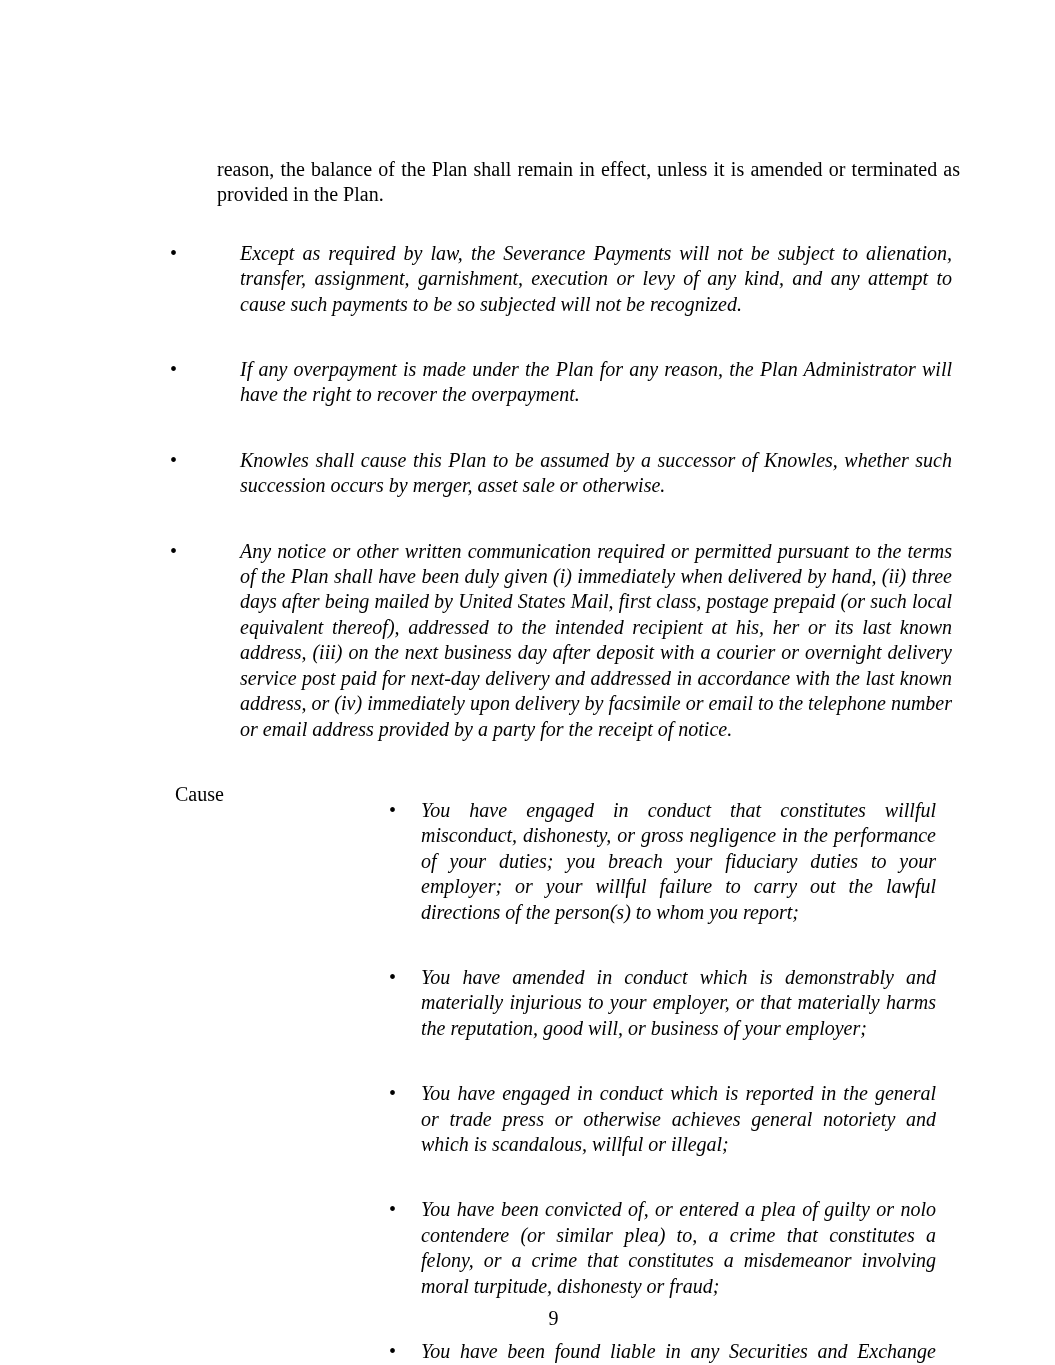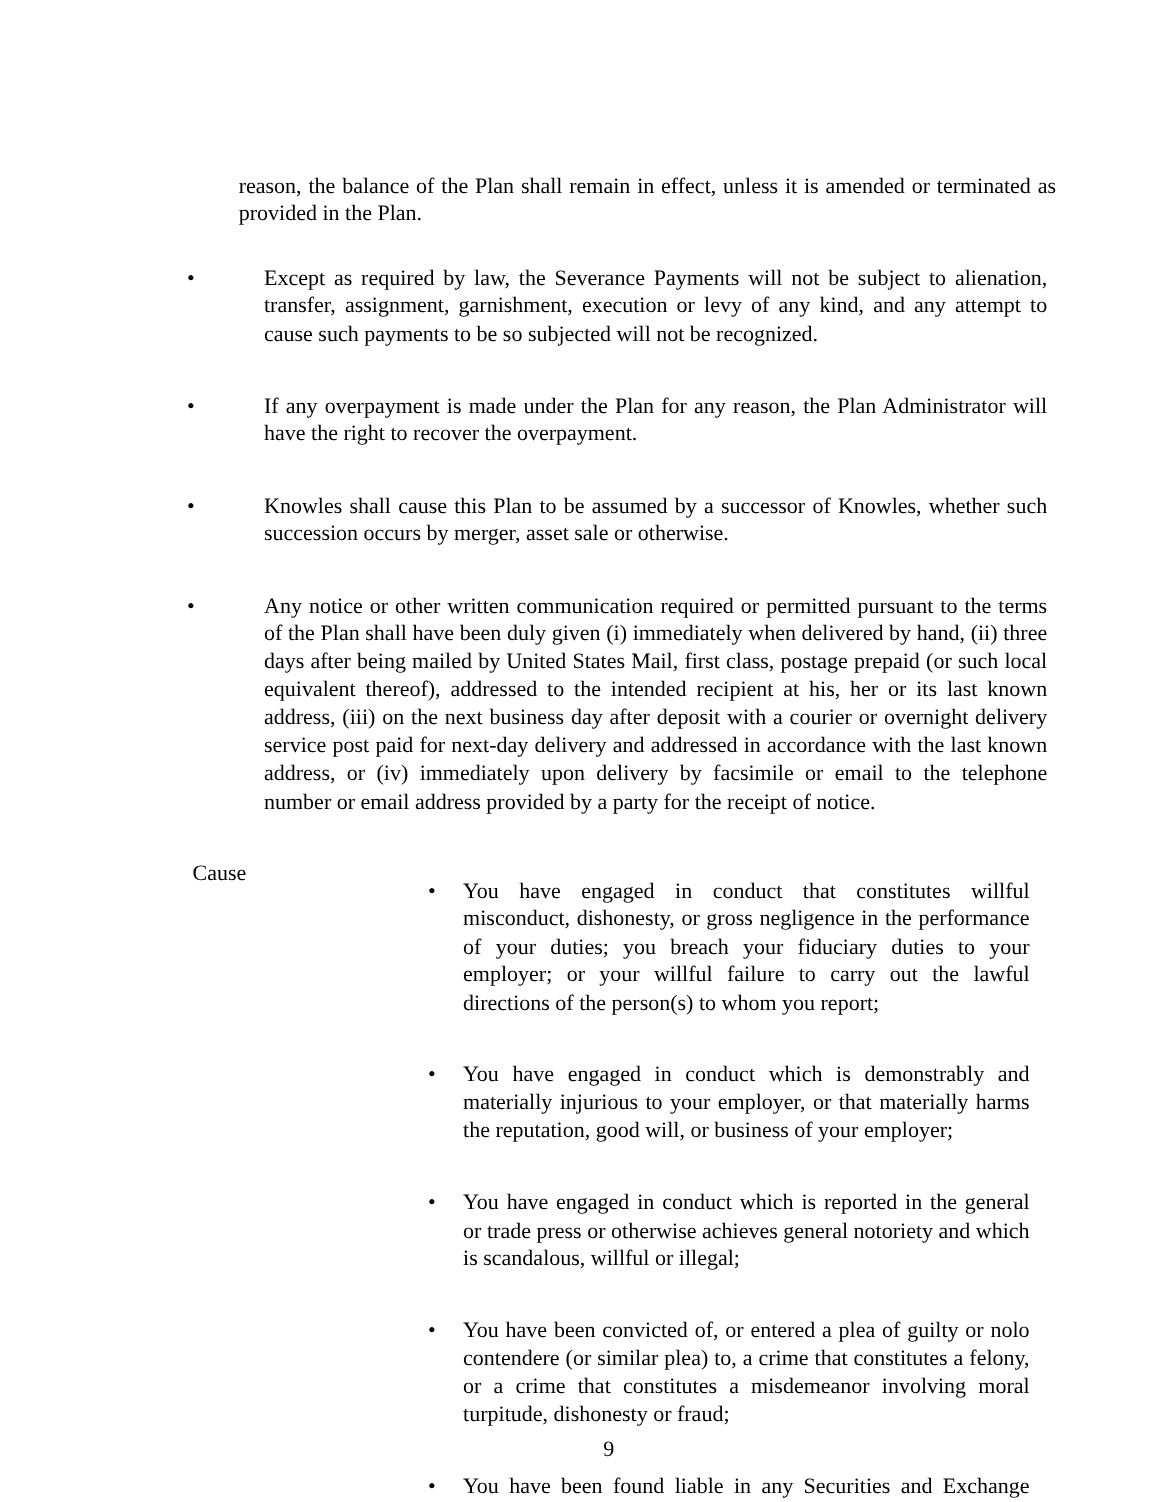--- a/index.html
+++ b/index.html
@@ -23,21 +23,21 @@
     font-size: 20px;
     line-height: 25.4px;
   }
   .cont-para {
     margin-left: 60px;
     margin-bottom: 19px;
     text-align: justify;
   }
   .bullet-item { display: flex; margin-bottom: 18px; }
   .bullet-item .marker { flex: 0 0 60px; }
-  .bullet-item .btext { flex: 1; text-align: justify; }
+  .bullet-item .btext { flex: 1; text-align: justify; font-style: italic; }
   .article-heading {
     margin-top: -3px;
     margin-bottom: 17px;
     font-weight: bold;
   }
   .art-num { display: inline-block; width: 115px; }
   .art-title {
     text-decoration: underline;
     text-decoration-thickness: 2px;
     text-underline-offset: 3px;
@@ -91,21 +91,21 @@
       <div class="def-term">Cause</div>
       <div class="def-items">
 
         <div class="bullet-item">
           <span class="marker">•</span>
           <p class="btext">You have engaged in conduct that constitutes willful misconduct, dishonesty, or gross negligence in the performance of your duties; you breach your fiduciary duties to your employer; or your willful failure to carry out the lawful directions of the person(s) to whom you report;</p>
         </div>
 
         <div class="bullet-item">
           <span class="marker">•</span>
-          <p class="btext">You have engaged in conduct which is demonstrably and materially injurious to your employer, or that materially harms the reputation, good will, or business of your employer;</p>
+          <p class="btext">You have amended in conduct which is demonstrably and materially injurious to your employer, or that materially harms the reputation, good will, or business of your employer;</p>
         </div>
 
         <div class="bullet-item">
           <span class="marker">•</span>
           <p class="btext">You have engaged in conduct which is reported in the general or trade press or otherwise achieves general notoriety and which is scandalous, willful or illegal;</p>
         </div>
 
         <div class="bullet-item">
           <span class="marker">•</span>
           <p class="btext">You have been convicted of, or entered a plea of guilty or nolo contendere (or similar plea) to, a crime that constitutes a felony, or a crime that constitutes a misdemeanor involving moral turpitude, dishonesty or fraud;</p>

